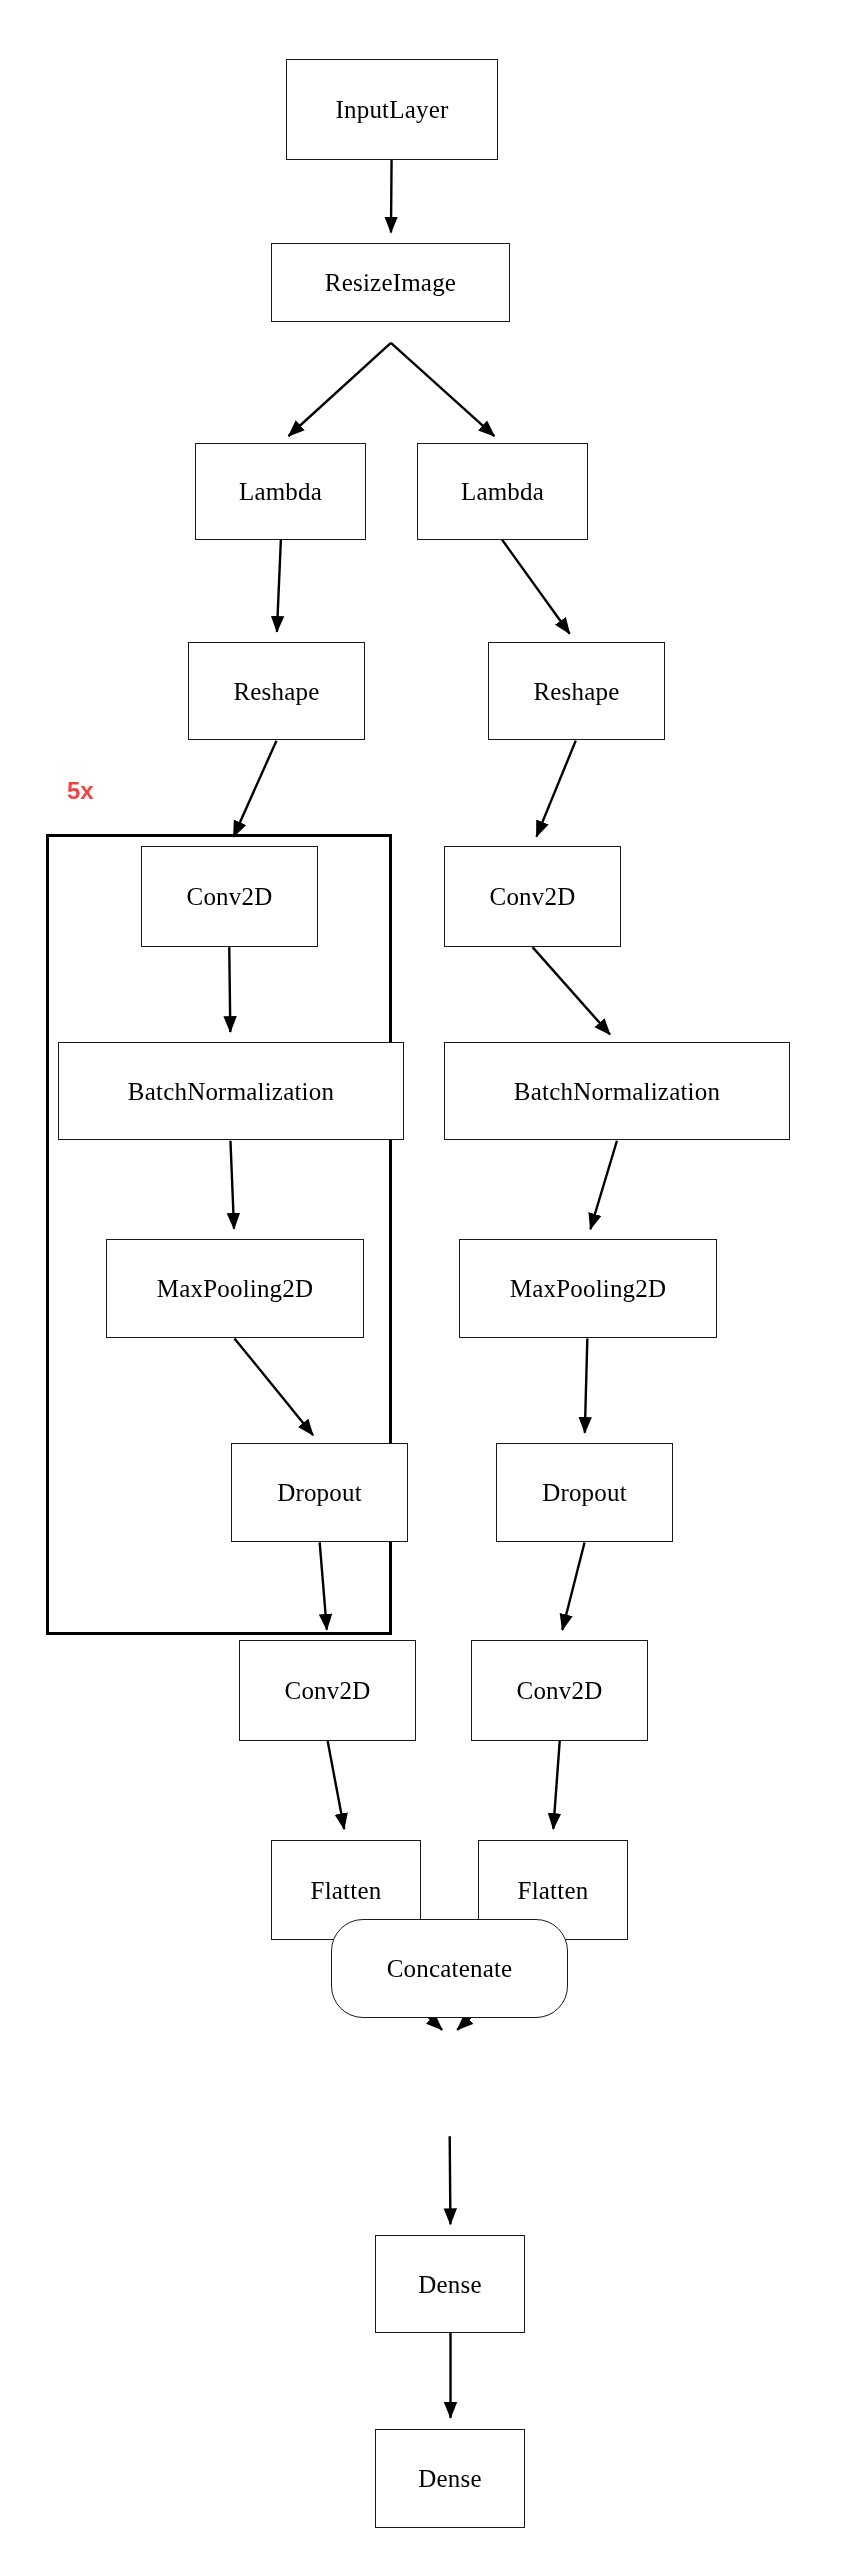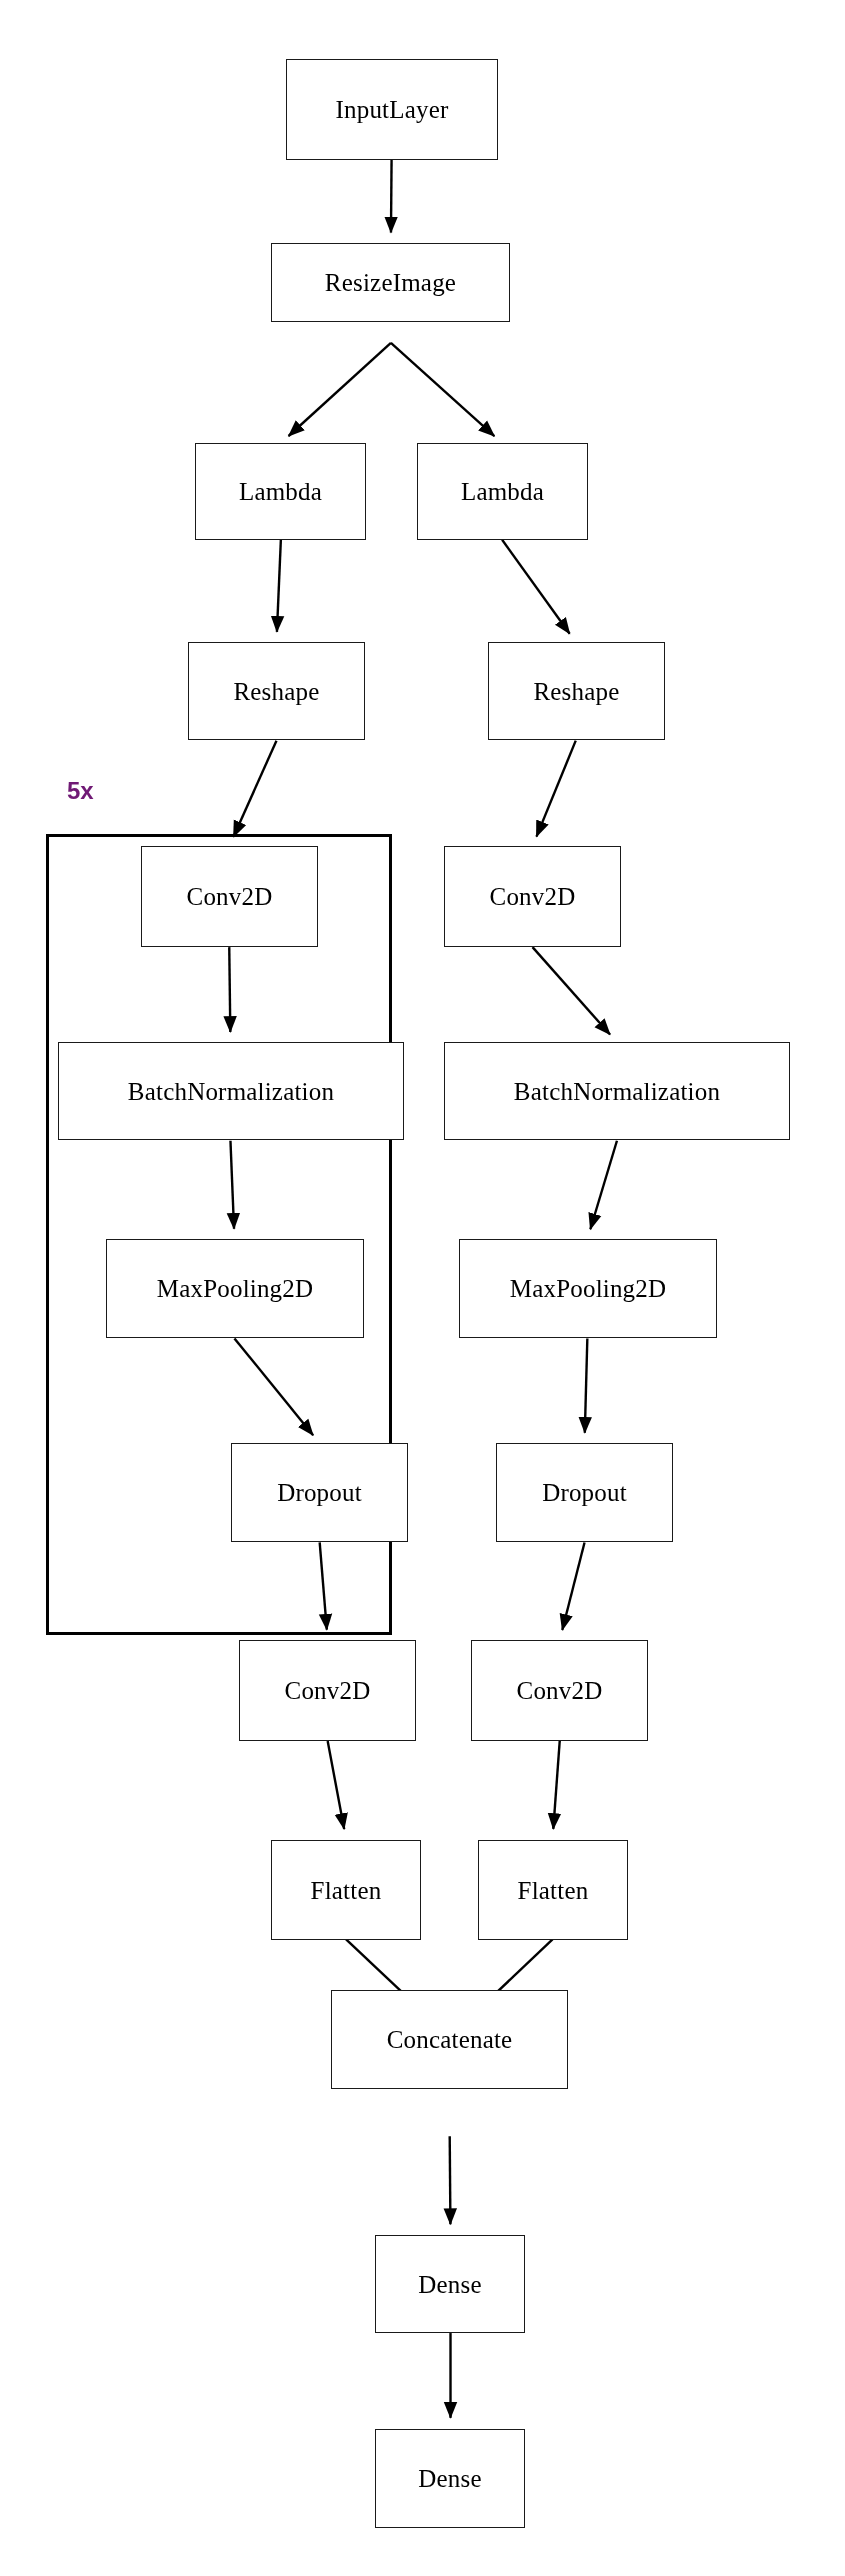--- a/index.html
+++ b/index.html
@@ -42,21 +42,21 @@
     position: absolute;
     box-sizing: border-box;
     border: 3.2px solid #000000;
     background: transparent;
   }
   .group-label {
     position: absolute;
     font-family: "Liberation Sans", "DejaVu Sans", sans-serif;
     font-weight: bold;
     font-size: 24px;
-    color: #701a75;
+    color: #ef4444;
     line-height: 1;
     white-space: nowrap;
   }
 </style>
 </head>
 <body>
 
 <div id="page">
   <svg id="svg-layer" viewBox="0 0 1056 3218">
       <defs>
@@ -100,18 +100,18 @@
       <div class="node" style="left: 58px; top: 1042px; width: 346px; height: 98px; border-color: rgb(26, 26, 26);">BatchNormalization</div>
       <div class="node" style="left: 444px; top: 1042px; width: 346px; height: 98px; border-color: rgb(26, 26, 26);">BatchNormalization</div>
       <div class="node" style="left: 106px; top: 1239px; width: 258px; height: 99px; border-color: rgb(26, 26, 26);">MaxPooling2D</div>
       <div class="node" style="left: 459px; top: 1239px; width: 258px; height: 99px; border-color: rgb(26, 26, 26);">MaxPooling2D</div>
       <div class="node" style="left: 231px; top: 1443px; width: 177px; height: 99px; border-color: rgb(26, 26, 26);">Dropout</div>
       <div class="node" style="left: 496px; top: 1443px; width: 177px; height: 99px; border-color: rgb(26, 26, 26);">Dropout</div>
       <div class="node" style="left: 239px; top: 1640px; width: 177px; height: 101px; border-color: rgb(26, 26, 26);">Conv2D</div>
       <div class="node" style="left: 471px; top: 1640px; width: 177px; height: 101px; border-color: rgb(26, 26, 26);">Conv2D</div>
       <div class="node" style="left: 271px; top: 1840px; width: 150px; height: 100px; border-color: rgb(26, 26, 26);">Flatten</div>
       <div class="node" style="left: 478px; top: 1840px; width: 150px; height: 100px; border-color: rgb(26, 26, 26);">Flatten</div>
-      <div class="node" style="left: 331px; top: 1990px; width: 237px; height: 99px; border-color: rgb(26, 26, 26);">Concatenate</div>
+      <div class="node" style="left: 331px; top: 1919px; width: 237px; height: 99px; border-color: rgb(26, 26, 26); border-radius: 32px;">Concatenate</div>
       <div class="node" style="left: 375px; top: 2235px; width: 150px; height: 98px; border-color: rgb(26, 26, 26);">Dense</div>
       <div class="node" style="left: 375px; top: 2429px; width: 150px; height: 99px; border-color: rgb(26, 26, 26);">Dense</div>
     </div>
 </div>
 
 
 </body></html>

